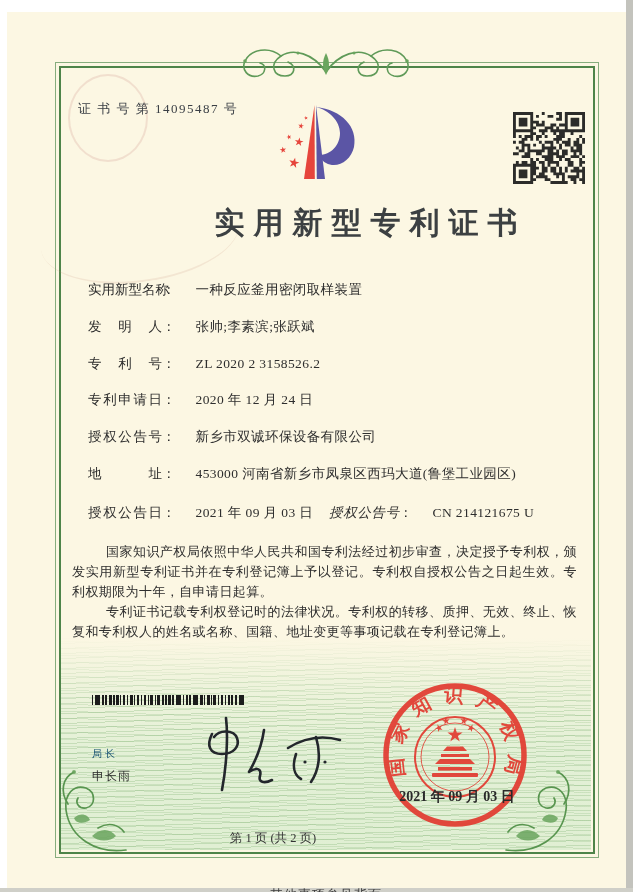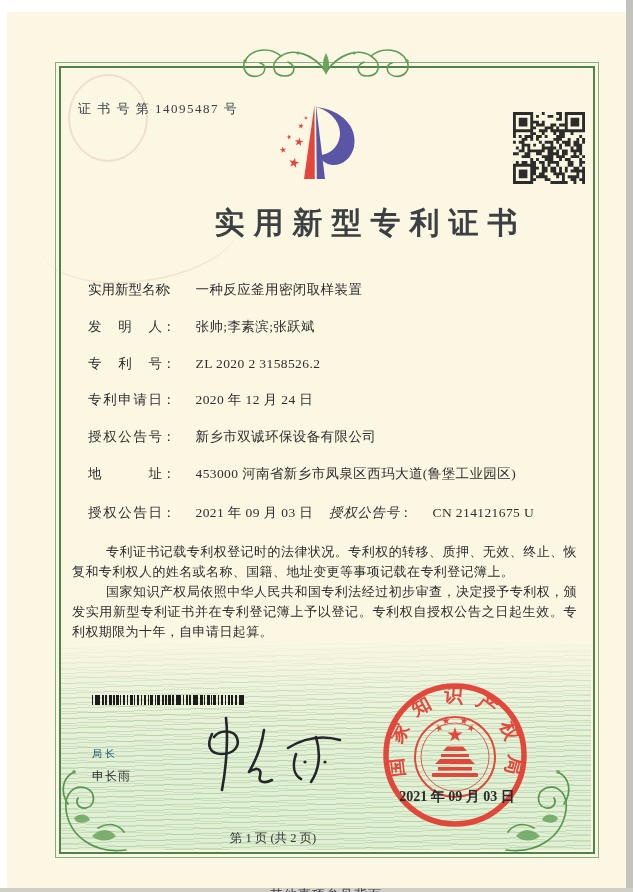--- a/index.html
+++ b/index.html
@@ -153,22 +153,22 @@
   <span class="flabel">地址</span><span>：</span><span class="fvalue">453000 河南省新乡市凤泉区西玛大道(鲁堡工业园区)</span>
 </div>
 <div class="abs frow" style="left:88px;top:504px;">
   <span class="flabel">授权公告日</span><span>：</span><span class="fvalue">2021 年 09 月 03 日</span>
 </div>
 <div class="abs frow" style="left:329px;top:504px;">
   <span class="flabel" style="width:70px;font-style:italic;">授权公告号</span><span>：</span><span class="fvalue">CN 214121675 U</span>
 </div>
 
 <div class="abs" id="paras">
+  <p>国家知识产权局依照中华人民共和国专利法经过初步审查，决定授予专利权，颁发实用新型专利证书并在专利登记簿上予以登记。专利权自授权公告之日起生效。专利权期限为十年，自申请日起算。</p>
   <p>专利证书记载专利权登记时的法律状况。专利权的转移、质押、无效、终止、恢复和专利权人的姓名或名称、国籍、地址变更等事项记载在专利登记簿上。</p>
-  <p>国家知识产权局依照中华人民共和国专利法经过初步审查，决定授予专利权，颁发实用新型专利证书并在专利登记簿上予以登记。专利权自授权公告之日起生效。专利权期限为十年，自申请日起算。</p>
 </div>
 
 <div class="abs" id="barcode"></div>
 
 <div class="abs" id="signer-title">局长</div>
 <div class="abs" id="signer-name">申长雨</div>
 
 <svg class="abs" style="left:192px;top:712px;z-index:6;" width="152" height="82" viewBox="0 0 152 82">
   <g fill="none" stroke="#23272c" stroke-width="2.6" stroke-linecap="round" stroke-linejoin="round">
     <path d="M34,6 C36,22 35,52 30,78"></path>

